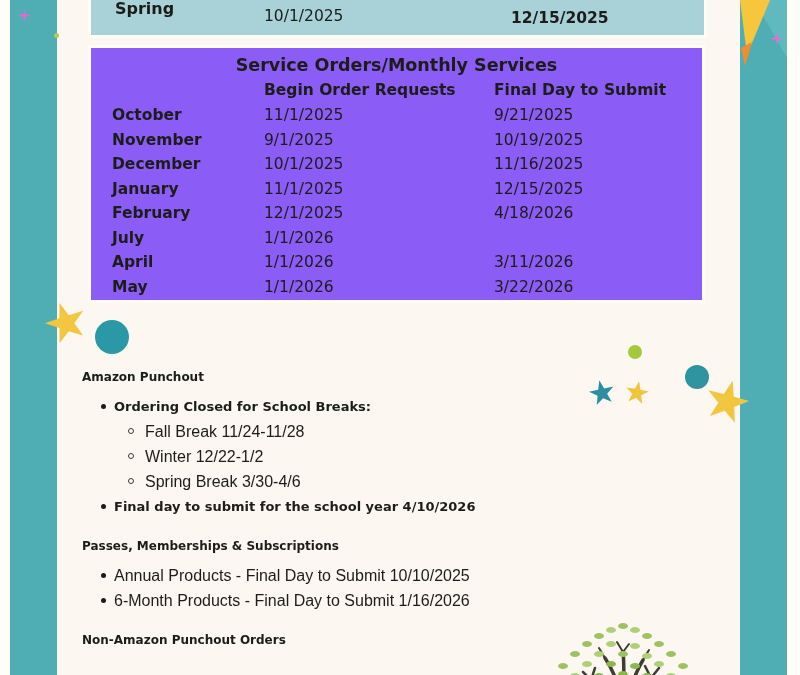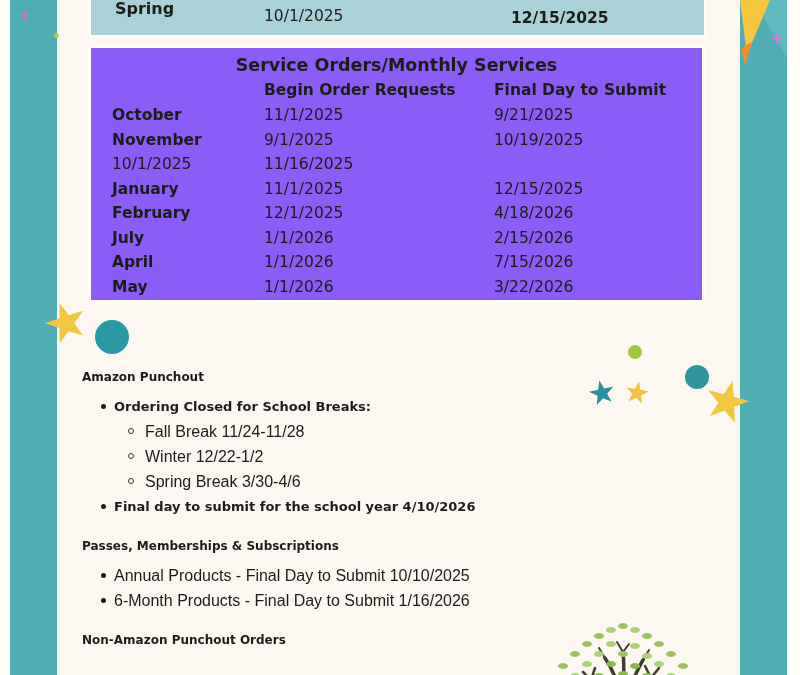--- a/index.html
+++ b/index.html
@@ -106,42 +106,42 @@
       <span class="month">October</span>
       <span>11/1/2025</span>
       <span>9/21/2025</span>
     </div>
     <div class="st-row">
       <span class="month">November</span>
       <span>9/1/2025</span>
       <span>10/19/2025</span>
     </div>
     <div class="st-row">
+      <span class="month">December</span>
       <span>10/1/2025</span>
       <span>11/16/2025</span>
     </div>
     <div class="st-row">
       <span class="month">January</span>
       <span>11/1/2025</span>
       <span>12/15/2025</span>
     </div>
     <div class="st-row">
       <span class="month">February</span>
       <span>12/1/2025</span>
       <span>4/18/2026</span>
     </div>
     <div class="st-row">
       <span class="month">July</span>
       <span>1/1/2026</span>
-      <span>2/15/2026</span>
     </div>
     <div class="st-row">
       <span class="month">April</span>
       <span>1/1/2026</span>
-      <span>7/15/2026</span>
+      <span>3/11/2026</span>
     </div>
     <div class="st-row">
       <span class="month">May</span>
       <span>1/1/2026</span>
       <span>3/22/2026</span>
     </div>
   </div>
 
   <div class="content">
 

